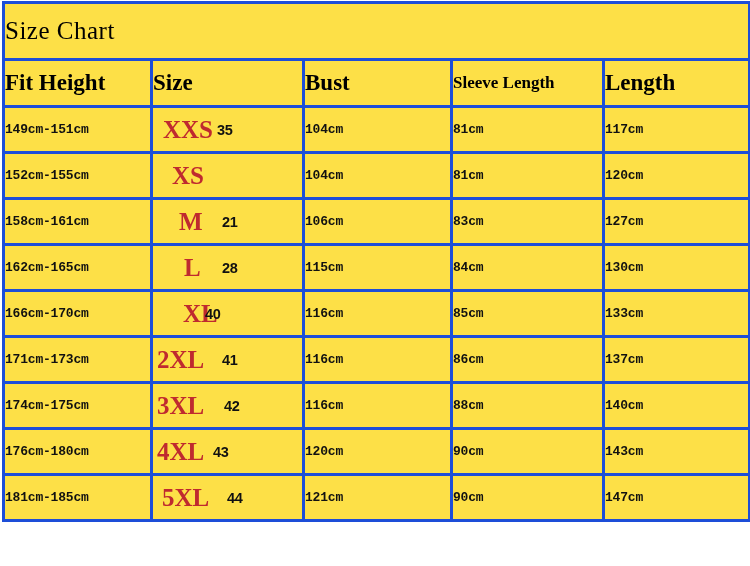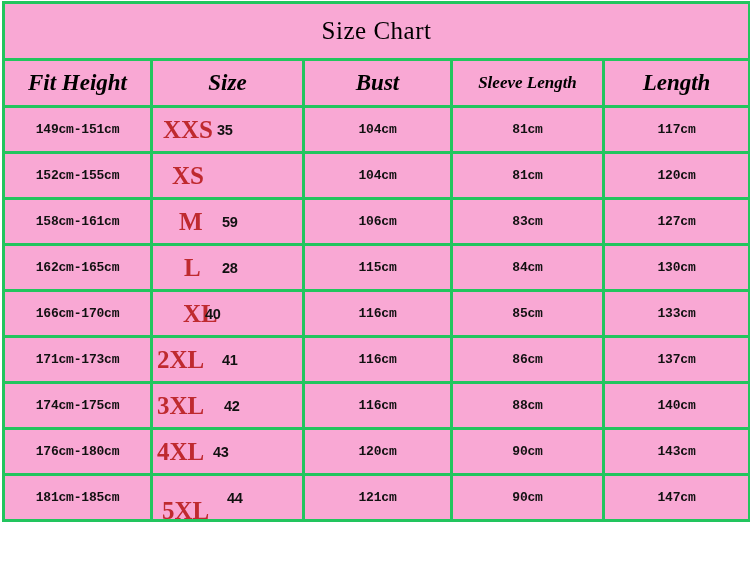--- a/index.html
+++ b/index.html
@@ -26,24 +26,23 @@
 
   table.size-chart {
     border-collapse: collapse;
     table-layout: fixed;
     width: 746px;
     margin: 1px 0 0 2px;
     background: #ffffff;
   }
 
   table.size-chart td {
-    border: 3px solid #22c55e;
-    background: #f9a8d4;
+    border: 3px solid #1d4ed8;
+    background: #fde047;
     padding: 0;
-    text-align: center;
     vertical-align: middle;
     overflow: hidden;
   }
 
   
   col.c-fit    { width: 148px; }
   col.c-size   { width: 152px; }
   col.c-bust   { width: 148px; }
   col.c-sleeve { width: 152px; }
   col.c-length { width: 146px; }
@@ -59,21 +58,20 @@
   }
 
   
   td.head-cell {
     height: 44px;
     font-family: "Liberation Serif", "DejaVu Serif", serif;
     font-weight: 700;
     color: #000000;
     font-size: 23px;
     white-space: nowrap;
-    font-style: italic;
   }
   td.head-cell.small-head {
     font-size: 17px;
   }
 
   
   td.data-cell {
     height: 43px;
     font-family: Liberation Mono, monospace;
     font-weight: 700;
@@ -136,21 +134,21 @@
 
   .sz-2xl .size-label { font-size: 25px; left: 4px;   }
   .sz-2xl .size-num   { left: 69px; }
 
   .sz-3xl .size-label { font-size: 25px; left: 4px;   }
   .sz-3xl .size-num   { left: 71px; }
 
   .sz-4xl .size-label { font-size: 25px; left: 4px;   }
   .sz-4xl .size-num   { left: 60px; }
 
-  .sz-5xl .size-label { font-size: 25px; left: 9px; margin-top: 13px;   }
+  .sz-5xl .size-label { font-size: 25px; left: 9px;   }
   .sz-5xl .size-num   { left: 74px; }
 </style>
 </head>
 <body>
 
 <div class="chart-wrap">
   <table class="size-chart">
     <colgroup>
       <col class="c-fit">
       <col class="c-size">
@@ -195,21 +193,21 @@
         <td class="data-cell">81cm</td>
         <td class="data-cell">120cm</td>
       </tr>
 
 
       <tr>
         <td class="data-cell">158cm-161cm</td>
         <td class="size-cell">
           <div class="size-inner sz-m">
             <span class="size-label">M</span>
-            <span class="size-num">59</span>
+            <span class="size-num">21</span>
           </div>
         </td>
         <td class="data-cell">106cm</td>
         <td class="data-cell">83cm</td>
         <td class="data-cell">127cm</td>
       </tr>
 
       <tr>
         <td class="data-cell">162cm-165cm</td>
         <td class="size-cell">

